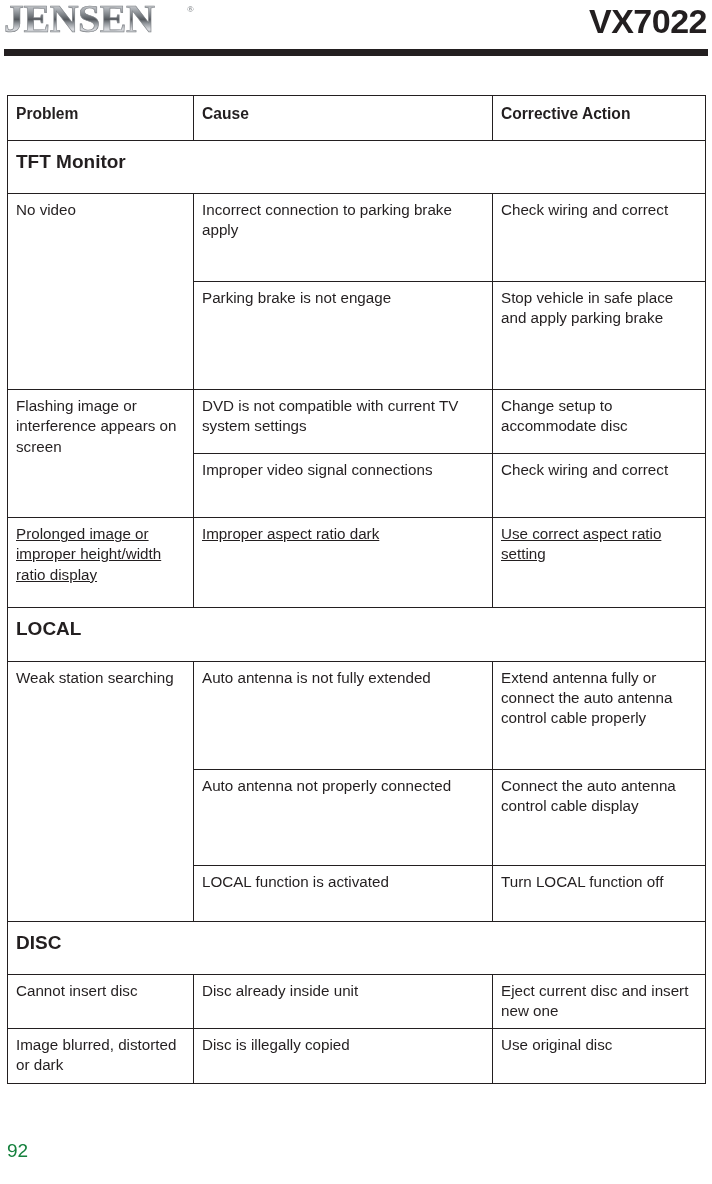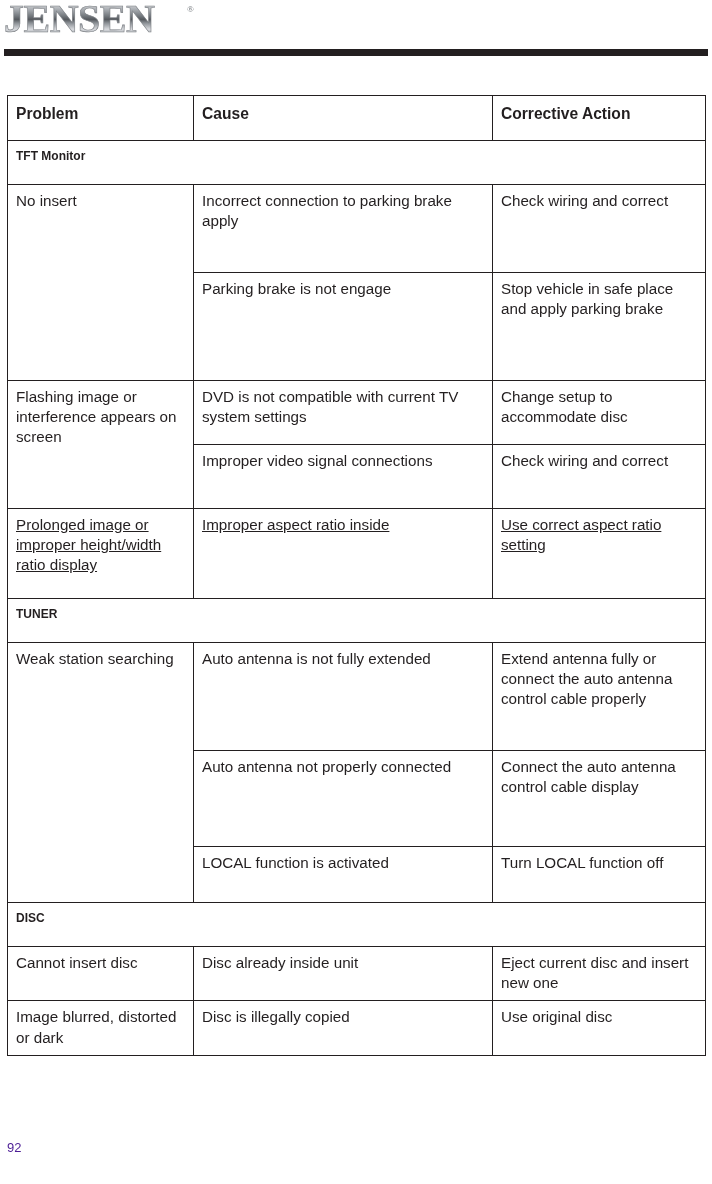--- a/index.html
+++ b/index.html
@@ -82,41 +82,41 @@
 
   .troubleshooting-table thead th {
     font-weight: bold;
     font-size: 15.6px;
     height: 28px;
     padding-top: 8px;
     padding-bottom: 8px;
   }
   .section-row td {
     font-weight: bold;
-    font-size: 12px;
+    font-size: 19px;
     padding-top: 8px;
     padding-bottom: 19px;
   }
 
   
   .h-tall   { height: 74px; }
   .h-tall2  { height: 82px; }
   .h-mid    { height: 50px; }
   .h-med    { height: 42px; margin-top: 8px; }
   .h-big    { height: 94px; }
   .h-three  { height: 76px; text-decoration: underline; }
   .h-small  { height: 40px; }
 
   
   .page-number {
     position: absolute;
     left: 7px;
     top: 1140px;
-    font-size: 13px;
-    color: #4c1d95;
+    font-size: 19px;
+    color: #15803d;
   }
 </style>
 </head>
 <body>
 
 <div class="page-header">
 
   <div class="brand-logo">
     <svg viewBox="0 0 200 46" xmlns="http://www.w3.org/2000/svg" aria-hidden="true">
       <defs>
@@ -130,20 +130,21 @@
           <stop offset="74%" stop-color="#d8dade"></stop>
           <stop offset="86%" stop-color="#9fa4a9"></stop>
           <stop offset="100%" stop-color="#5d6166"></stop>
         </linearGradient>
       </defs>
       <text x="0" y="34" font-family="'Liberation Serif', serif" font-size="40" font-weight="bold" letter-spacing="-0.5" fill="url(#chromeGrad)" stroke="#7d8085" stroke-width="0.6">JENSEN</text>
       <text x="183" y="14" font-family="'Liberation Serif', serif" font-size="9" fill="#6e7378">®</text>
     </svg>
   </div>
 
+  <div class="model-number">VX7022</div>
 
   <div class="header-rule"></div>
 </div>
 
 <table class="troubleshooting-table">
   <colgroup>
     <col class="col-problem">
     <col class="col-cause">
     <col class="col-action">
   </colgroup>
@@ -156,47 +157,47 @@
     </tr>
   </thead>
 
   <tbody>
 
     <tr class="section-row">
       <td colspan="3">TFT Monitor</td>
     </tr>
 
     <tr>
-      <td rowspan="2" class="h-tall">No insert</td>
+      <td rowspan="2" class="h-tall">No video</td>
       <td class="h-tall">Incorrect connection to parking brake apply</td>
       <td class="h-tall">Check wiring and correct</td>
     </tr>
     <tr>
       <td class="h-big">Parking brake is not engage</td>
       <td class="h-big">Stop vehicle in safe place and apply parking brake</td>
     </tr>
 
     <tr>
       <td rowspan="2">Flashing image or interference appears on screen</td>
       <td class="h-mid">DVD is not compatible with current TV system settings</td>
       <td class="h-mid">Change setup to accommodate disc</td>
     </tr>
     <tr>
       <td class="h-mid">Improper video signal connections</td>
       <td class="h-mid">Check wiring and correct</td>
     </tr>
 
     <tr>
       <td class="h-three">Prolonged image or improper height/width ratio display</td>
-      <td class="h-three">Improper aspect ratio inside</td>
+      <td class="h-three">Improper aspect ratio dark</td>
       <td class="h-three">Use correct aspect ratio setting</td>
     </tr>
 
     <tr class="section-row">
-      <td colspan="3">TUNER</td>
+      <td colspan="3">LOCAL</td>
     </tr>
 
     <tr>
       <td rowspan="3">Weak station searching</td>
       <td class="h-big">Auto antenna is not fully extended</td>
       <td class="h-big">Extend antenna fully or connect the auto antenna control cable properly</td>
     </tr>
     <tr>
       <td class="h-tall2">Auto antenna not properly connected</td>
       <td class="h-tall2">Connect the auto antenna control cable display</td>

